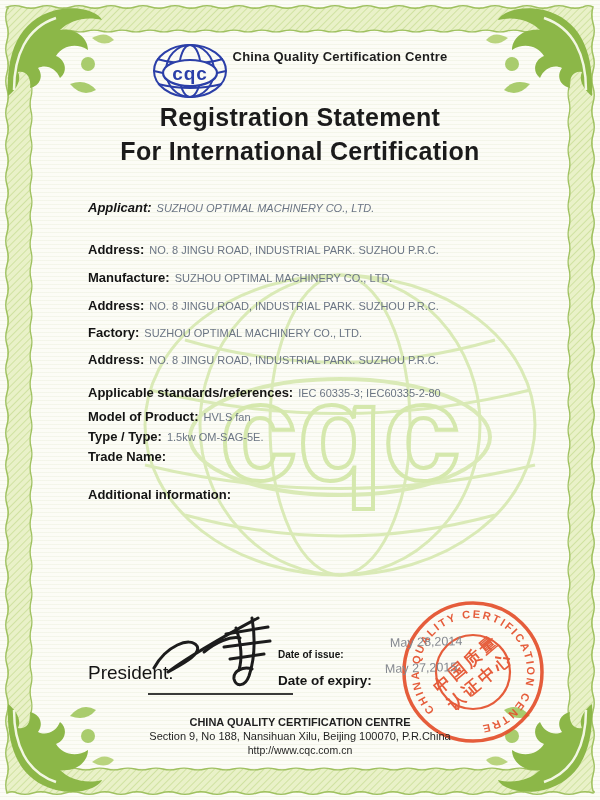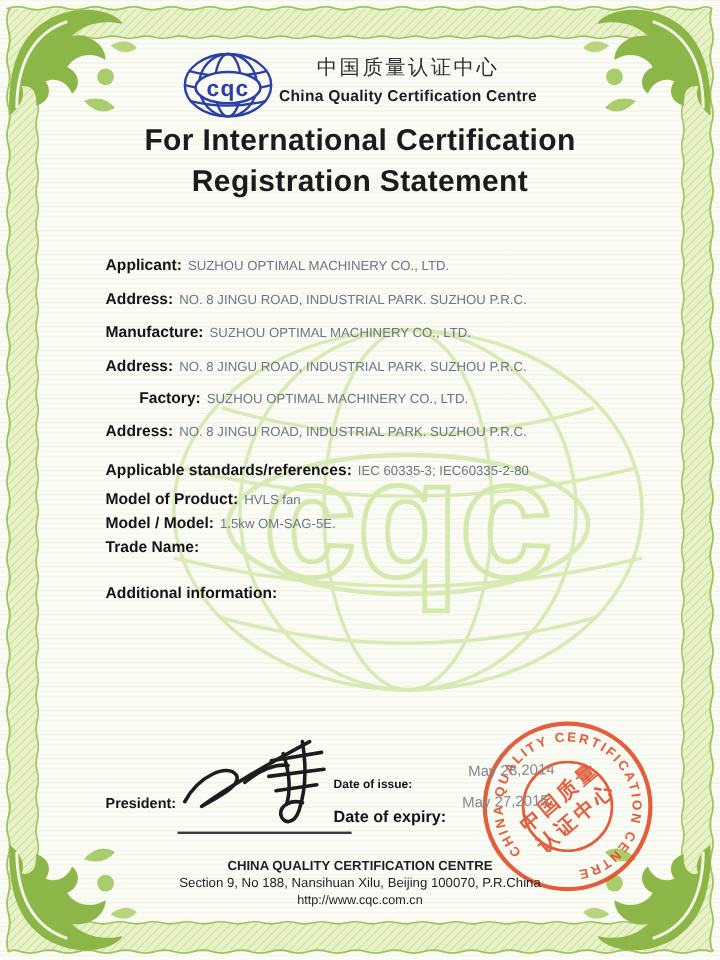--- a/index.html
+++ b/index.html
@@ -18,25 +18,25 @@
   .org-block{position:absolute; left:215px; top:45px; width:250px; text-align:center;}
   .org-cn{font-size:17px; letter-spacing:2px; color:#2f2f2f; font-family:sans-serif;}
   .org-en{font-size:13px; font-weight:bold; color:#1d1d1d; margin-top:4px; letter-spacing:0.2px;}
   
   .title-block{position:absolute; left:0; top:100px; width:100%; text-align:center;}
   .title-line{font-size:25px; font-weight:bold; color:#1b1b1b; line-height:34px; letter-spacing:0.3px;}
   
   .row{position:absolute; left:88px; white-space:nowrap;}
   .lbl{font-size:13px; font-weight:bold; color:#141414; margin-right:5px;}
   .val{font-size:11px; color:#6b7584;}
-  .r0{top:185px;} .r1{top:212px;} .r2{top:240px;} .r3{top:268px;} .r4{top:296px;}
-  .r5{top:323px;margin-left:28px;} .r6{top:350px;} .r7{top:383px;} .r8{top:407px;} .r9{top:427px;}
+  .r0{top:185px;} .r1{top:198px;font-style:italic;} .r2{top:240px;} .r3{top:268px;} .r4{top:296px;}
+  .r5{top:323px;} .r6{top:350px;} .r7{top:383px;} .r8{top:407px;} .r9{top:427px;}
   .r10{top:447px;} .r11{top:485px;}
   
-  .president-label{position:absolute; left:88px; top:662px; font-size:12px; font-weight:bold; color:#141414;}
+  .president-label{position:absolute; left:88px; top:662px; font-size:19px; font-weight:normal; color:#141414;}
   .sig-svg{position:absolute; left:140px; top:606px;}
   .sig-line{position:absolute; left:148px; top:693px; width:145px; height:2px; background:#3a3a3a;}
   .date-issue-label{position:absolute; left:278px; top:649px; font-size:10px; font-weight:bold; color:#141414;}
   .date-expiry-label{position:absolute; left:278px; top:673px; font-size:13.5px; font-weight:bold; color:#141414;}
   .date-issue-value{position:absolute; left:390px; top:635px; font-size:12.5px; color:#84888f; transform:rotate(-1.5deg);}
   .date-expiry-value{position:absolute; left:385px; top:661px; font-size:12.5px; color:#84888f; transform:rotate(-1.5deg);}
   .stamp-svg{position:absolute; left:398px; top:597px; opacity:0.92;}
   
   .footer{position:absolute; left:0; top:715px; width:100%; text-align:center; color:#1f1f1f;}
   .footer-l1{font-size:11px; font-weight:bold; line-height:14px;}
@@ -93,38 +93,37 @@
       <ellipse cx="40" cy="29" rx="24" ry="26"></ellipse>
       <ellipse cx="40" cy="29" rx="11" ry="26"></ellipse>
       <path d="M7,17 Q40,26 73,17"></path>
       <path d="M4,29 Q40,38 76,29"></path>
       <path d="M8,42 Q40,50 72,42"></path>
     </g>
     <ellipse cx="40" cy="31" rx="27" ry="13" fill="#fcfcf6" stroke="#2b3fa8" stroke-width="2.2"></ellipse>
     <text x="40" y="38" text-anchor="middle" font-family="Liberation Sans, sans-serif" font-size="19" font-weight="bold" fill="#2b3fa8" letter-spacing="1">cqc</text>
   </svg>
   <div class="org-block">
-    <div class="org-cn">中国质量认证中心</div>
     <div class="org-en">China Quality Certification Centre</div>
   </div>
 
   <div class="title-block">
+    <div class="title-line">Registration Statement</div>
     <div class="title-line">For International Certification</div>
-    <div class="title-line">Registration Statement</div>
   </div>
 
   <div class="row r1"><span class="lbl">Applicant:</span><span class="val">SUZHOU OPTIMAL MACHINERY CO., LTD.</span></div>
   <div class="row r2"><span class="lbl">Address:</span><span class="val">NO. 8 JINGU ROAD, INDUSTRIAL PARK. SUZHOU P.R.C.</span></div>
   <div class="row r3"><span class="lbl">Manufacture:</span><span class="val">SUZHOU OPTIMAL MACHINERY CO., LTD.</span></div>
   <div class="row r4"><span class="lbl">Address:</span><span class="val">NO. 8 JINGU ROAD, INDUSTRIAL PARK. SUZHOU P.R.C.</span></div>
   <div class="row r5"><span class="lbl">Factory:</span><span class="val">SUZHOU OPTIMAL MACHINERY CO., LTD.</span></div>
   <div class="row r6"><span class="lbl">Address:</span><span class="val">NO. 8 JINGU ROAD, INDUSTRIAL PARK. SUZHOU P.R.C.</span></div>
   <div class="row r7"><span class="lbl">Applicable standards/references:</span><span class="val">IEC 60335-3; IEC60335-2-80</span></div>
   <div class="row r8"><span class="lbl">Model of Product:</span><span class="val">HVLS fan</span></div>
-  <div class="row r9"><span class="lbl">Model / Model:</span><span class="val">1.5kw OM-SAG-5E.</span></div>
+  <div class="row r9"><span class="lbl">Type / Type:</span><span class="val">1.5kw OM-SAG-5E.</span></div>
   <div class="row r10"><span class="lbl">Trade Name:</span><span class="val"></span></div>
   <div class="row r11"><span class="lbl">Additional information:</span><span class="val"></span></div>
 
   <svg class="stamp-svg" width="150" height="150" viewBox="0 0 150 150">
     <circle cx="75" cy="75" r="69" fill="none" stroke="#e4502c" stroke-width="3.5"></circle>
     <circle cx="75" cy="75" r="37" fill="none" stroke="#e4502c" stroke-width="2.2"></circle>
     <defs>
       <path id="ringPath" d="M36.8,113.2 A54,54 0 1,1 113.2,36.8 A54,54 0 1,1 36.8,113.2" fill="none"></path>
     </defs>
     <text font-family="Liberation Sans, sans-serif" font-size="11" font-weight="bold" fill="#e4502c" letter-spacing="2">

